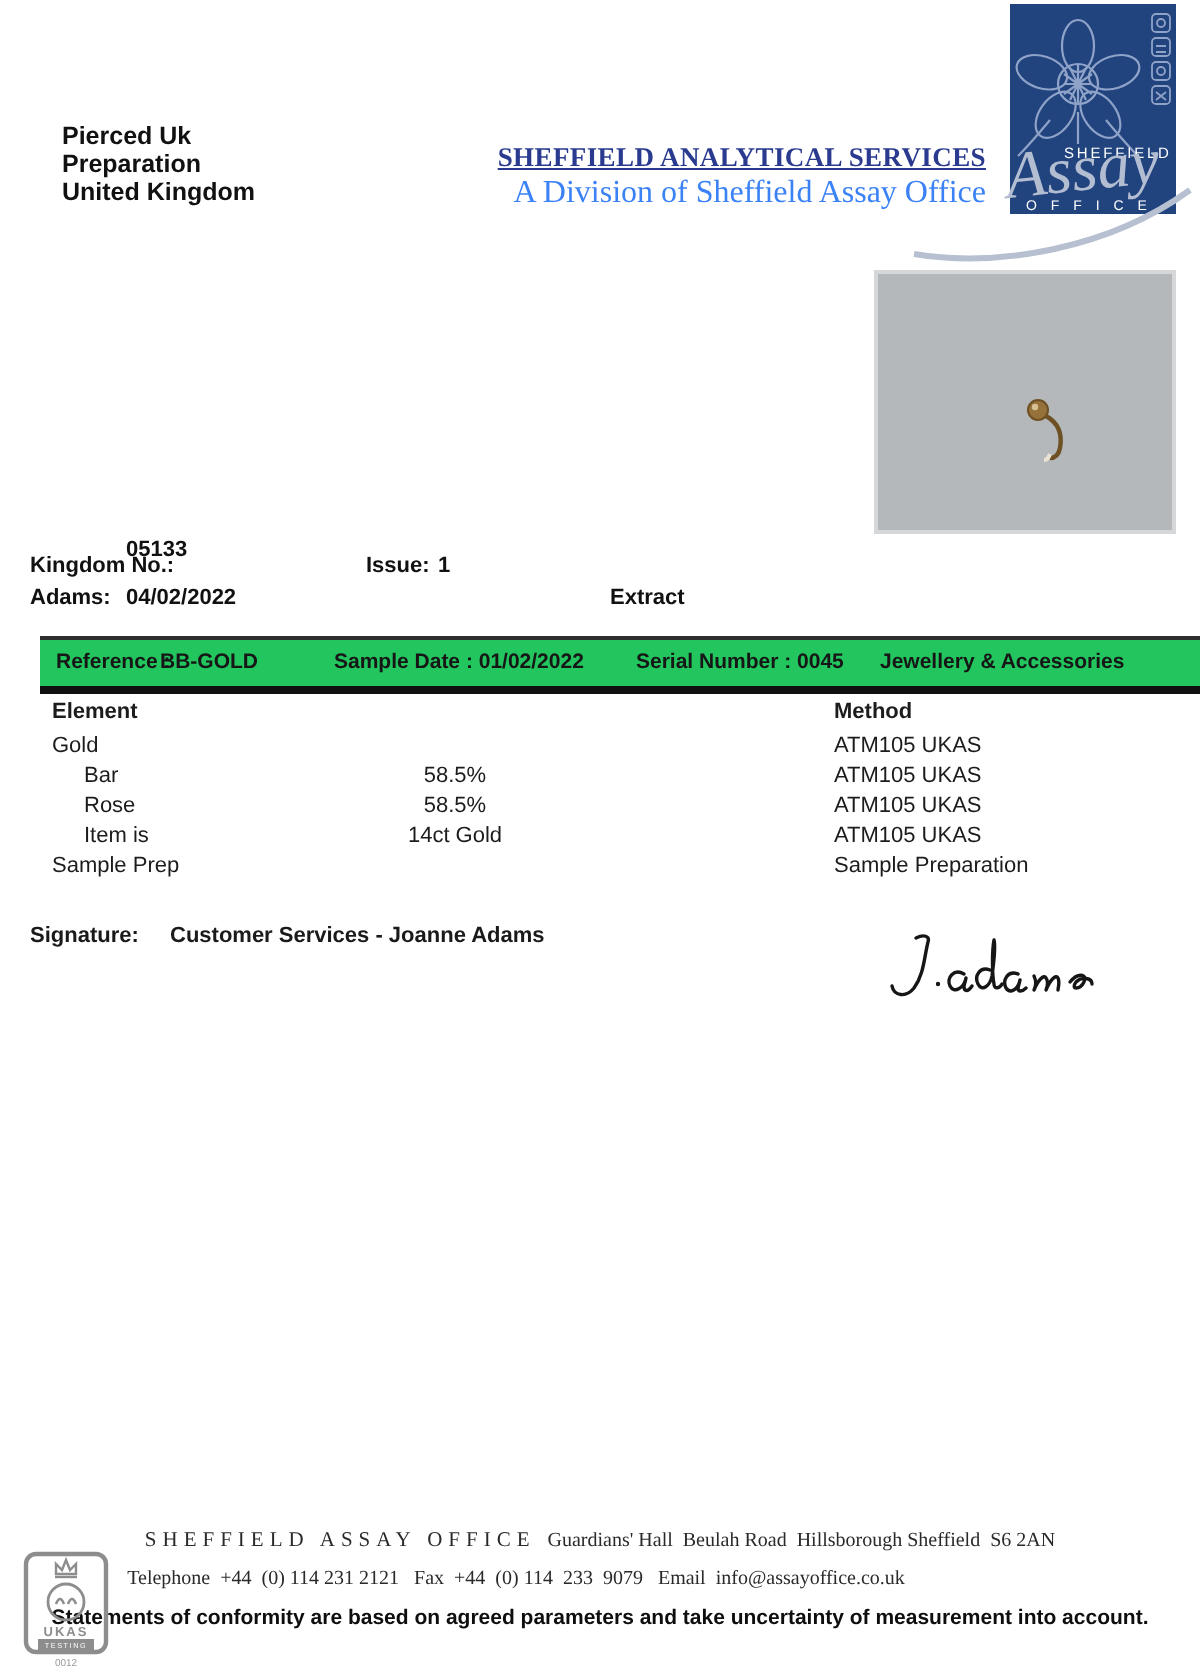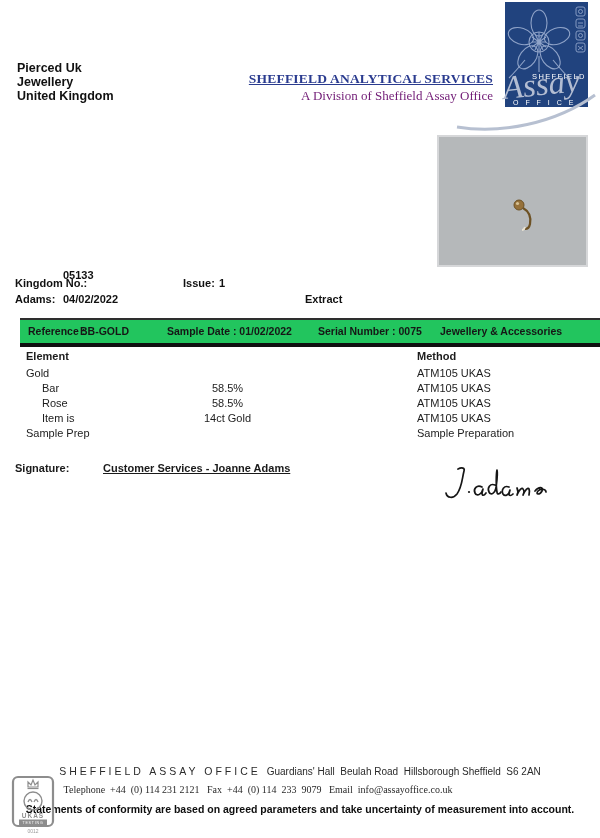--- a/index.html
+++ b/index.html
@@ -1,25 +1,25 @@
 <!DOCTYPE html>
 <html><head>
 <meta charset="utf-8">
 <style>
   html,body{margin:0;padding:0;background:#ffffff;}
   .page{position:relative;width:600px;height:838px;background:#fff;overflow:hidden;
         font-family:"Liberation Sans",sans-serif;color:#1a1a1a;}
 
   
-  .recipient{position:absolute;left:17px;top:61px;font-size:12.5px;font-weight:bold;line-height:14px;color:#111;}
+  .recipient{position:absolute;left:31px;top:61px;font-size:12.5px;font-weight:bold;line-height:14px;color:#111;}
 
   
   .org-title{position:absolute;right:107px;top:71px;text-align:right;font-family:"Liberation Serif",serif;}
   .org-title .t1{font-size:13.5px;font-weight:bold;color:#2a3b8f;letter-spacing:.2px;text-decoration:underline;}
-  .org-title .t2{font-size:13px;color:#701a75;margin-top:1px;}
+  .org-title .t2{font-size:16px;color:#3b82f6;margin-top:1px;}
 
   
   .logo-svg{position:absolute;left:455px;top:0px;}
 
   
   .photo{position:absolute;left:437px;top:135px;width:151px;height:132px;background:#b5b8ba;
          border:2px solid #d6d7d9;box-sizing:border-box;}
 
   
   .rline{position:absolute;font-size:11px;font-weight:bold;color:#111;height:13px;}
@@ -34,44 +34,44 @@
   .rtable{position:absolute;left:0;top:350px;width:600px;font-size:11px;color:#1c1c1c;}
   .trow{position:relative;height:15px;}
   .trow.head{font-weight:bold;height:17px;padding-left:30px;}
   .c1{position:absolute;left:26px;white-space:nowrap;}
   .c1.ind{left:42px;}
   .c2{position:absolute;left:120px;width:215px;text-align:center;white-space:nowrap;}
   .c3{position:absolute;left:417px;white-space:nowrap;}
 
   
   .sig-label{position:absolute;left:15px;top:462px;font-size:11px;font-weight:bold;}
-  .sig-name{position:absolute;left:103px;top:462px;font-size:11px;font-weight:bold;text-decoration:underline;}
+  .sig-name{position:absolute;left:85px;top:462px;font-size:11px;font-weight:bold;}
   .sig-hand{position:absolute;left:438px;top:462px;}
 
   
   .f1{position:absolute;left:0;top:765px;width:600px;text-align:center;
-      font-family:Liberation Sans, sans-serif;font-size:10px;color:#2a2a2a;white-space:pre;}
+      font-family:Liberation Serif, serif;font-size:10px;color:#2a2a2a;white-space:pre;}
   .f1 .office{letter-spacing:3px;font-size:10.5px;margin-right:6px;}
   .f2{position:absolute;left:0;top:784px;width:516px;text-align:center;
       font-family:"Liberation Serif",serif;font-size:10px;color:#2a2a2a;white-space:pre;}
   .f3{position:absolute;left:0;top:803px;width:600px;text-align:center;
       font-size:10.5px;font-weight:bold;color:#0e0e0e;}
   .pageline{position:absolute;right:20px;top:820px;font-size:11px;font-weight:bold;color:#0e0e0e;white-space:pre;margin-top:28px;}
   .pageline .pl{margin-right:14px;}
 
   .ukas{position:absolute;left:10px;top:775px;}
 </style>
 </head>
 <body>
 
 <div class="page">
 
   <div class="recipient">
     <div>Pierced Uk</div>
-    <div>Jewellery</div>
+    <div>Preparation</div>
     <div>United Kingdom</div>
   </div>
 
   <div class="org-title">
     <div class="t1">SHEFFIELD ANALYTICAL SERVICES</div>
     <div class="t2">A Division of Sheffield Assay Office</div>
   </div>
 
   <svg class="logo-svg" width="145" height="135" viewBox="0 0 145 135">
     <rect x="50" y="2" width="83" height="105" fill="#21437e"></rect>
@@ -117,21 +117,21 @@
   <span class="rline abs" style="left:183px;top:277px">Issue:</span>
   <span class="rline abs" style="left:219px;top:277px">1</span>
   <span class="rline abs" style="left:15px;top:293px">Adams:</span>
   <span class="rline abs" style="left:63px;top:293px">04/02/2022</span>
   <span class="rline abs" style="left:305px;top:293px">Extract</span>
 
   <div class="refbar">
     <span style="left:8px">Reference :</span>
     <span style="left:60px">BB-GOLD</span>
     <span style="left:147px">Sample Date : 01/02/2022</span>
-    <span style="left:298px">Serial Number : 0075</span>
+    <span style="left:298px">Serial Number : 0045</span>
     <span style="left:420px">Jewellery &amp; Accessories</span>
   </div>
 
   <div class="rtable">
     <div class="trow head">
       <span class="c1">Element</span>
       <span class="c3">Method</span>
     </div>
     <div class="trow">
       <span class="c1">Gold</span>

